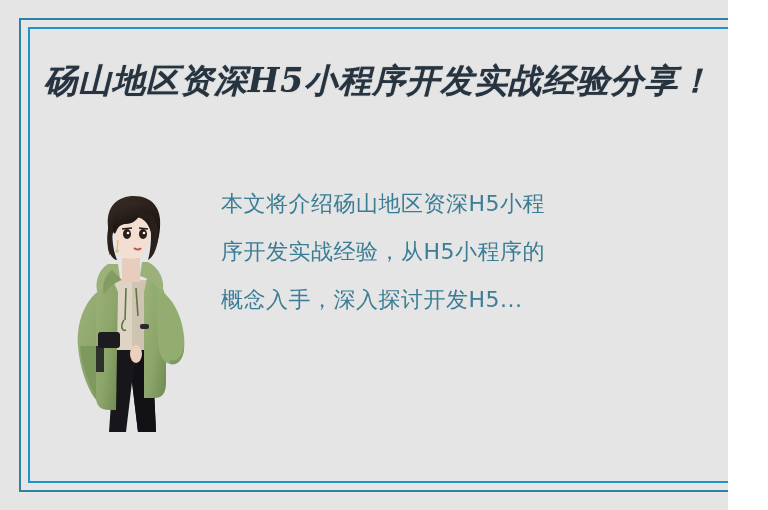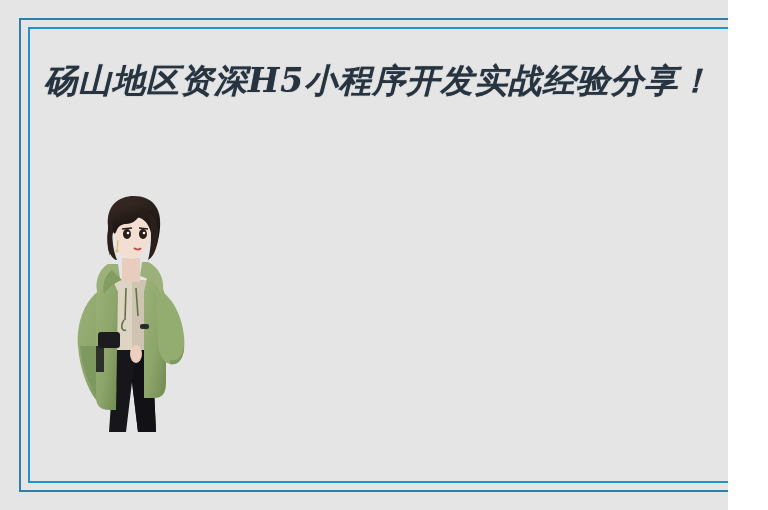--- a/index.html
+++ b/index.html
@@ -87,20 +87,21 @@
 </head>
 <body>
 
 <div id="poster">
 
   <div class="frame-outer"></div>
   <div class="frame-inner"></div>
 
   <div class="title">砀山地区资深H5小程序开发实战经验分享！</div>
 
+  <div class="body-copy">本文将介绍砀山地区资深H5小程序开发实战经验，从H5小程序的概念入手，深入探讨开发H5...</div>
 
   <div class="figure">
     <svg viewBox="0 0 152 252" xmlns="http://www.w3.org/2000/svg">
       <defs>
         <linearGradient id="jk" x1="0" y1="0" x2="1" y2="1">
           <stop offset="0%" stop-color="#9bb179"></stop>
           <stop offset="55%" stop-color="#8ca56a"></stop>
           <stop offset="100%" stop-color="#6f8a50"></stop>
         </linearGradient>
         <linearGradient id="hr" x1="0" y1="0" x2="0.4" y2="1">

